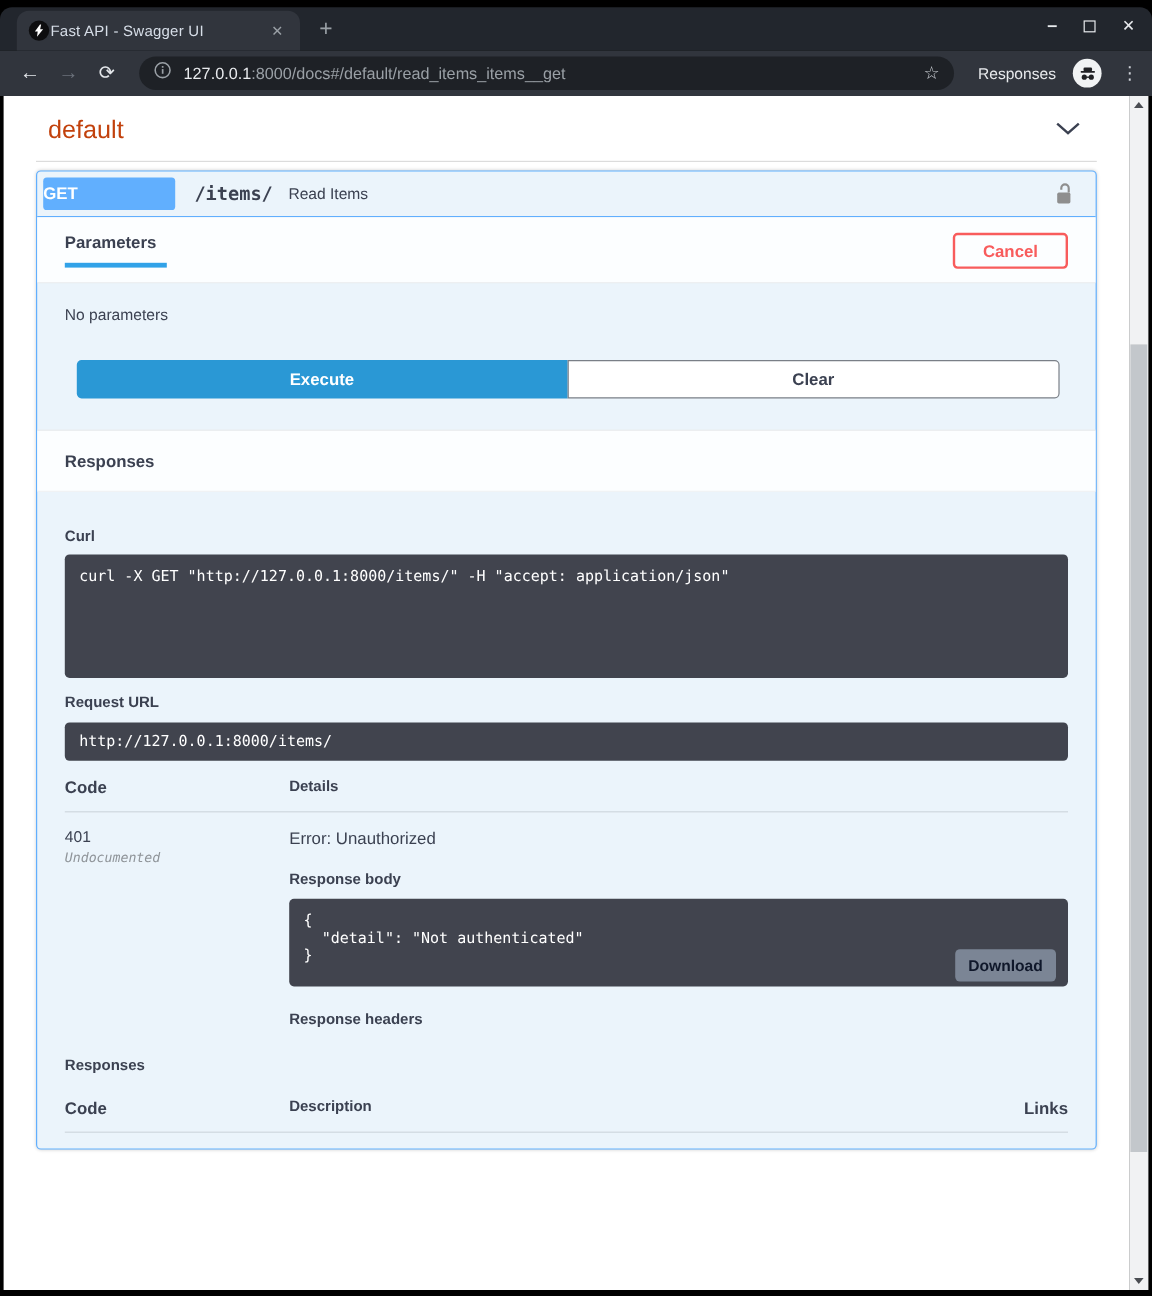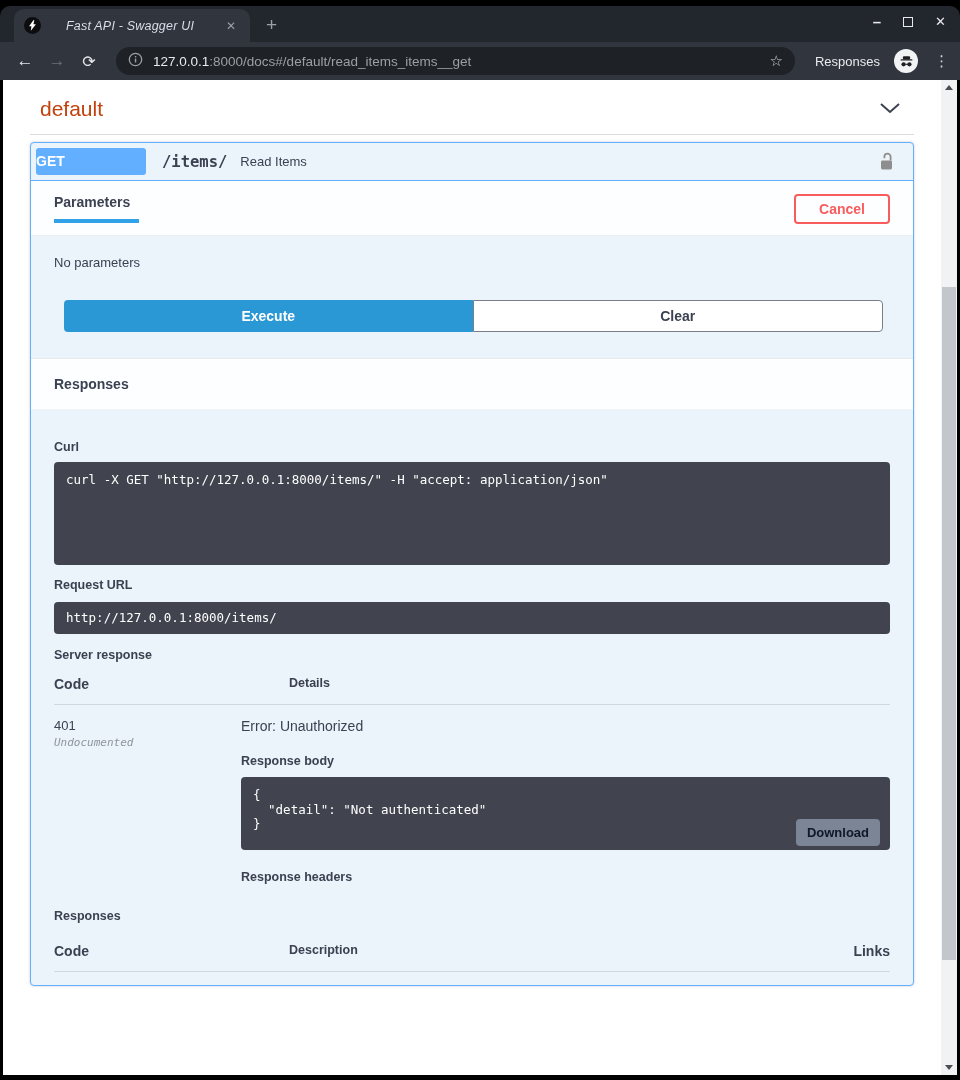--- a/index.html
+++ b/index.html
@@ -3,21 +3,21 @@
 <meta charset="utf-8">
 <style>
   * { margin:0; padding:0; box-sizing:border-box; }
   html,body { width:960px; height:1080px; background:#000; font-family:"Liberation Sans", sans-serif; overflow:hidden; }
 
   
   .frame-top { height:6px; background:#000; }
   .tabstrip { height:36px; background:#22262d; border-radius:10px 10px 0 0; position:relative; display:flex; align-items:flex-end; }
   .tab { width:236px; height:33px; margin-left:14px; background:#31353d; border-radius:10px 10px 0 0; display:flex; align-items:center; padding:0 10px; }
   .favicon { width:17px; height:17px; border-radius:50%; background:#0d0d0f; display:flex; align-items:center; justify-content:center; flex:none; }
-  .tab-title { flex:1; margin-left:25px; font-size:12.5px; color:#d7dee8; white-space:nowrap; overflow:hidden; letter-spacing:.2px;font-style:italic; }
+  .tab-title { flex:1; margin-left:1px; font-size:12.5px; color:#d7dee8; white-space:nowrap; overflow:hidden; letter-spacing:.2px; }
   .tab-close { color:#9aa0a6; font-size:12px; padding:2px 4px; cursor:default; }
   .newtab { color:#9aa0a6; font-size:19px; margin-left:16px; padding-bottom:6px; }
   .wincontrols { position:absolute; right:14px; top:8px; display:flex; align-items:center; gap:22px; color:#e8eaed; }
   .win-min { font-size:15px; font-weight:bold; line-height:10px; }
   .win-max { width:10px; height:10px; border:1.6px solid #e8eaed; }
   .win-close { font-size:13px; }
 
   .toolbar { height:38px; background:#31353d; display:flex; align-items:center; padding:0 12px; gap:6px; }
   .navbtn { font-size:17px; color:#e4e7eb; width:26px; text-align:center; }
   .navbtn.disabled { color:#6b717b; }
@@ -70,21 +70,21 @@
   .responses-band { background:rgba(255,255,255,.85); border-top:1px solid rgba(59,65,81,.1); border-bottom:1px solid rgba(59,65,81,.06); padding:17px 23px; font-size:14px; font-weight:bold; }
   .responses-inner { padding:30px 23px 0 23px; }
   .mini-label { font-size:12.5px; font-weight:bold; color:#3b4151; }
   .codeblock { background:#41444e; border-radius:4px; color:#fff; font-family:"DejaVu Sans Mono",monospace; font-size:12.5px; line-height:1.15; padding:11px 12px; white-space:pre-wrap; word-break:break-all; }
   .curl-block { margin:8px 0 13px 0; height:103px; }
   .requrl-block { margin:10px 0 14px 0; padding:9px 12px; }
   .server-resp-label { font-size:12.5px; font-weight:600; margin-bottom:14px; }
 
   .tbl-head { display:flex; padding-bottom:12px; border-bottom:1px solid #cfd8de; }
   .col-code { width:187px; flex:none; }
-  .col-desc { width:513px; flex:none;margin-left:48px; }
+  .col-desc { width:513px; flex:none; }
   .col-links { flex:1;text-align:right; }
   .h-code { font-size:14px; font-weight:bold; }
   .h-small { font-size:12.5px; font-weight:bold; }
   .tbl-row { display:flex; padding-top:13px; }
   .status-code { font-size:13px; }
   .undocumented { font-family:"DejaVu Sans Mono",monospace; font-style:italic; font-size:11px; color:#8f9499; margin-top:3px; }
   .err-text { font-size:14px; }
   .resp-label { font-size:12.5px; font-weight:600; margin:20px 0 9px 0; }
   .body-block { position:relative; min-height:73px; }
   .download-btn { position:absolute; right:10px; bottom:4px; background:#7b8595; color:#0f172a; border:none; border-radius:4px; font-weight:bold; font-size:13px; padding:6px 11px; font-family:"Liberation Sans",sans-serif; }
@@ -190,21 +190,20 @@
 
       <div class="responses-band">Responses</div>
 
       <div class="responses-inner">
         <div class="mini-label">Curl</div>
         <pre class="codeblock curl-block">curl -X GET "http://127.0.0.1:8000/items/" -H "accept: application/json"</pre>
 
         <div class="mini-label">Request URL</div>
         <pre class="codeblock requrl-block">http://127.0.0.1:8000/items/</pre>
 
-        <div class="server-resp-label">Server response</div>
 
         <div class="tbl-head">
           <div class="col-code h-code">Code</div>
           <div class="col-desc h-small">Details</div>
         </div>
 
         <div class="tbl-row">
           <div class="col-code">
             <div class="status-code">401</div>
             <div class="undocumented">Undocumented</div>

